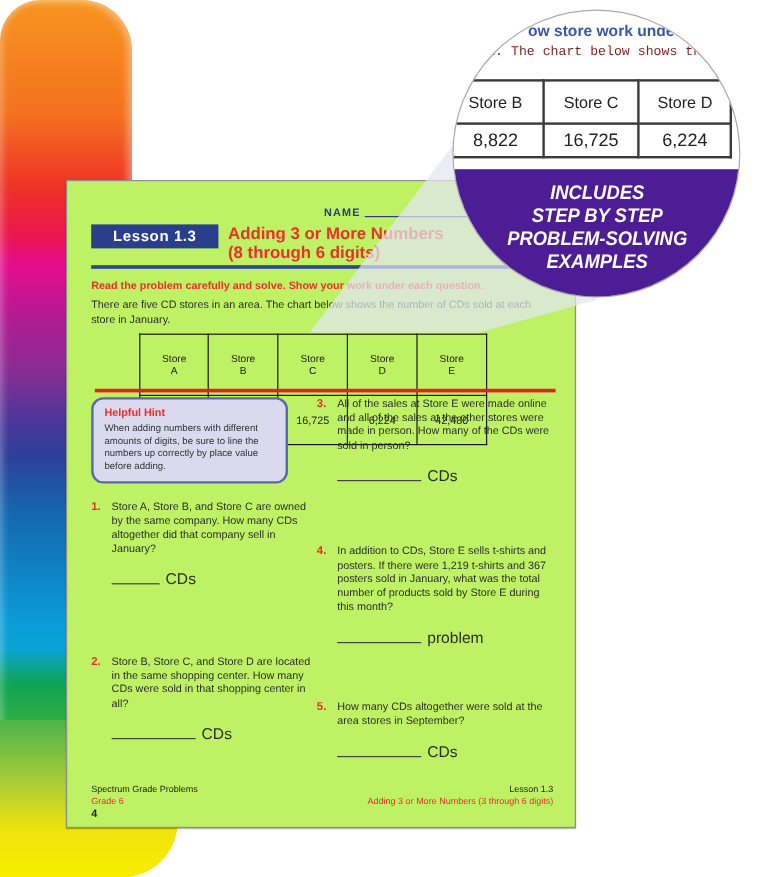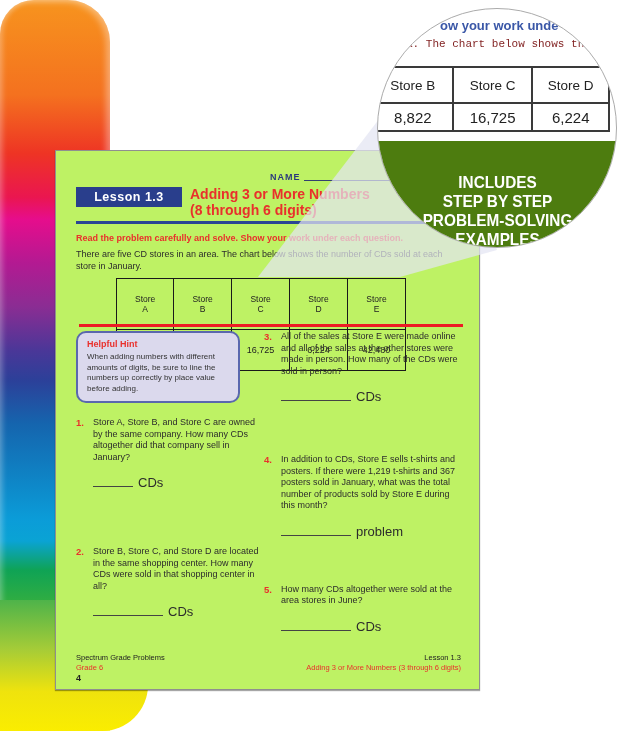--- a/index.html
+++ b/index.html
@@ -76,22 +76,22 @@
   }
   .lens .l-blue{position:absolute;left:62px;top:9px;white-space:nowrap;
     font-size:13px;font-weight:bold;color:#3A57A7;}
   .lens .l-black{position:absolute;left:28px;top:29px;white-space:nowrap;
     font-size:11px;color:#7f1d1d;font-family:Liberation Mono, monospace;}
   .ltable{position:absolute;left:-6px;top:57px;border-collapse:collapse;}
   .ltable td{border:2px solid #3a3a3a;text-align:center;padding:0;color:#222;}
   .ltable tr.hdr td{font-size:13.5px;height:36px;}
   .ltable tr.vals td{font-size:15px;height:28px;}
   .ltable td.c1{width:90px;} .ltable td.c2{width:88px;} .ltable td.c3{width:86px;}
-  .badge{position:absolute;left:0;top:132px;width:240px;height:108px;background:#4d7c0f;
-    display:flex;align-items:flex-end;justify-content:center;}
+  .badge{position:absolute;left:0;top:132px;width:240px;height:108px;background:#4c1d95;
+    display:flex;align-items:flex-start;justify-content:center;font-style:italic;}
   .badge-text{margin-top:11px;text-align:center;color:#fff;font-weight:bold;
     font-size:16.5px;line-height:19px;transform:scaleX(0.93);}
   .badge-text span{display:block;}
 </style>
 </head>
 <body>
 
 <div class="stage">
 
   <div class="cover"></div>
@@ -174,21 +174,21 @@
           <div class="qtext">In addition to CDs, Store E sells t-shirts and posters. If there were 1,219 t-shirts and 367 posters sold in January, what was the total number of products sold by Store E during this month?</div>
           <div class="answer">
             <span class="blank"></span><span>problem</span>
           </div>
         </div>
       </div>
 
       <div class="q q5">
         <span class="qnum">5.</span>
         <div>
-          <div class="qtext">How many CDs altogether were sold at the area stores in June?</div>
+          <div class="qtext">How many CDs altogether were sold at the area stores in September?</div>
           <div class="answer">
             <span class="blank"></span><span>CDs</span>
           </div>
         </div>
       </div>
     </div>
 
     <div class="footer-left">
       <div>Spectrum Grade Problems</div>
       <div class="grade">Grade 6</div>
@@ -198,21 +198,21 @@
       <div>Lesson 1.3</div>
       <div class="lesson-title-ref">Adding 3 or More Numbers (3 through 6 digits)</div>
     </div>
   </div>
 
   <svg class="wedge" width="640" height="731" viewBox="0 0 640 731">
     <polygon points="258,277 432,50 497,250 400,277" fill="rgba(227,229,243,0.72)"></polygon>
   </svg>
 
   <div class="lens">
-    <div class="l-blue">ow your work unde</div>
+    <div class="l-blue">ow store work unde</div>
     <div class="l-black">a. The chart below shows the n</div>
 
     <table class="ltable">
       <tbody>
           <tr class="hdr">
         <td class="c1">Store B</td>
         <td class="c2">Store C</td>
         <td class="c3">Store D</td>
       </tr>
       <tr class="vals">

